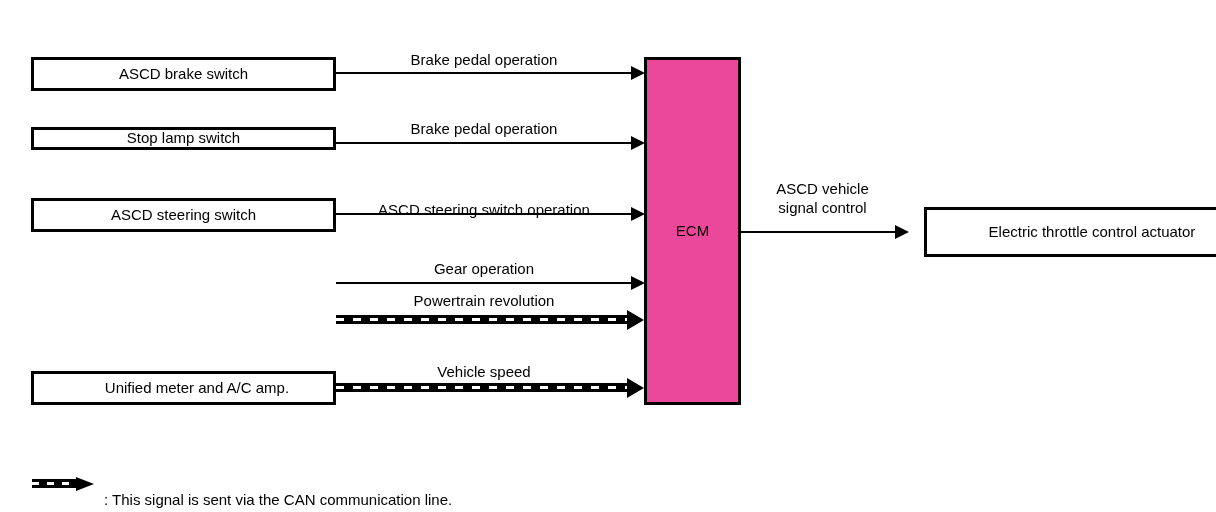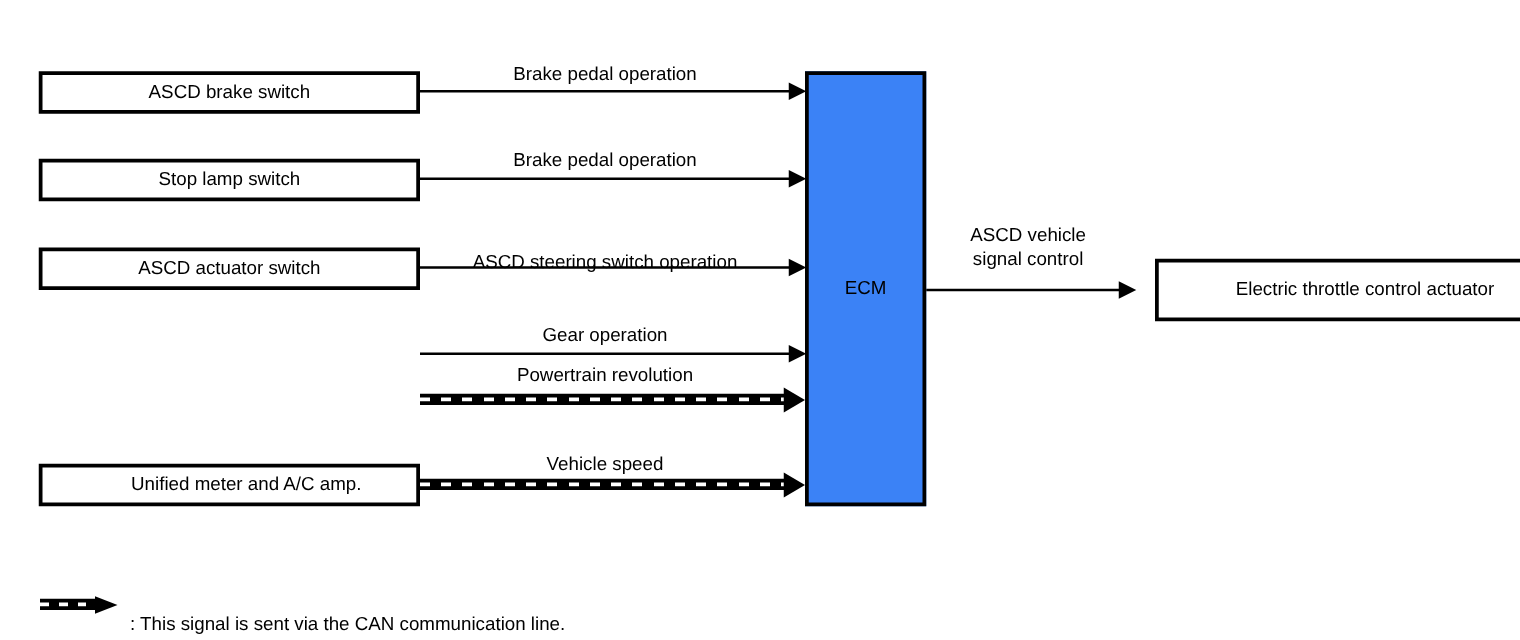--- a/index.html
+++ b/index.html
@@ -30,21 +30,21 @@
   .box-label {
     font-size: 15px;
     line-height: 1.1;
     color: #000000;
     white-space: nowrap;
   }
   .ecm-box {
     position: absolute;
     box-sizing: border-box;
     border: 3px solid #000000;
-    background: #3b82f6;
+    background: #ec4899;
     display: flex;
     align-items: center;
     justify-content: center;
   }
   
   .line-solid {
     position: absolute;
     height: 2px;
     background: #000000;
   }
@@ -143,26 +143,26 @@
 </style>
 </head>
 <body>
 
 <div id="canvas">
 
   <div class="box" style="left:31px; top:57px; width:305px; height:34px;">
     <span class="box-label">ASCD brake switch</span>
   </div>
 
-  <div class="box" style="left:31px; top:127px; width:305px; height:34px;">
+  <div class="box" style="left:31px; top:127px; width:305px; height:23px;">
     <span class="box-label">Stop lamp switch</span>
   </div>
 
   <div class="box" style="left:31px; top:198px; width:305px; height:34px;">
-    <span class="box-label">ASCD actuator switch</span>
+    <span class="box-label">ASCD steering switch</span>
   </div>
 
 
   <div class="box" style="left:31px; top:371px; width:305px; height:34px;padding-left:27px;">
     <span class="box-label">Unified meter and A/C amp.</span>
   </div>
 
   <div class="ecm-box" style="left:644px; top:57px; width:97px; height:348px;">
     <span class="box-label">ECM</span>
   </div>

